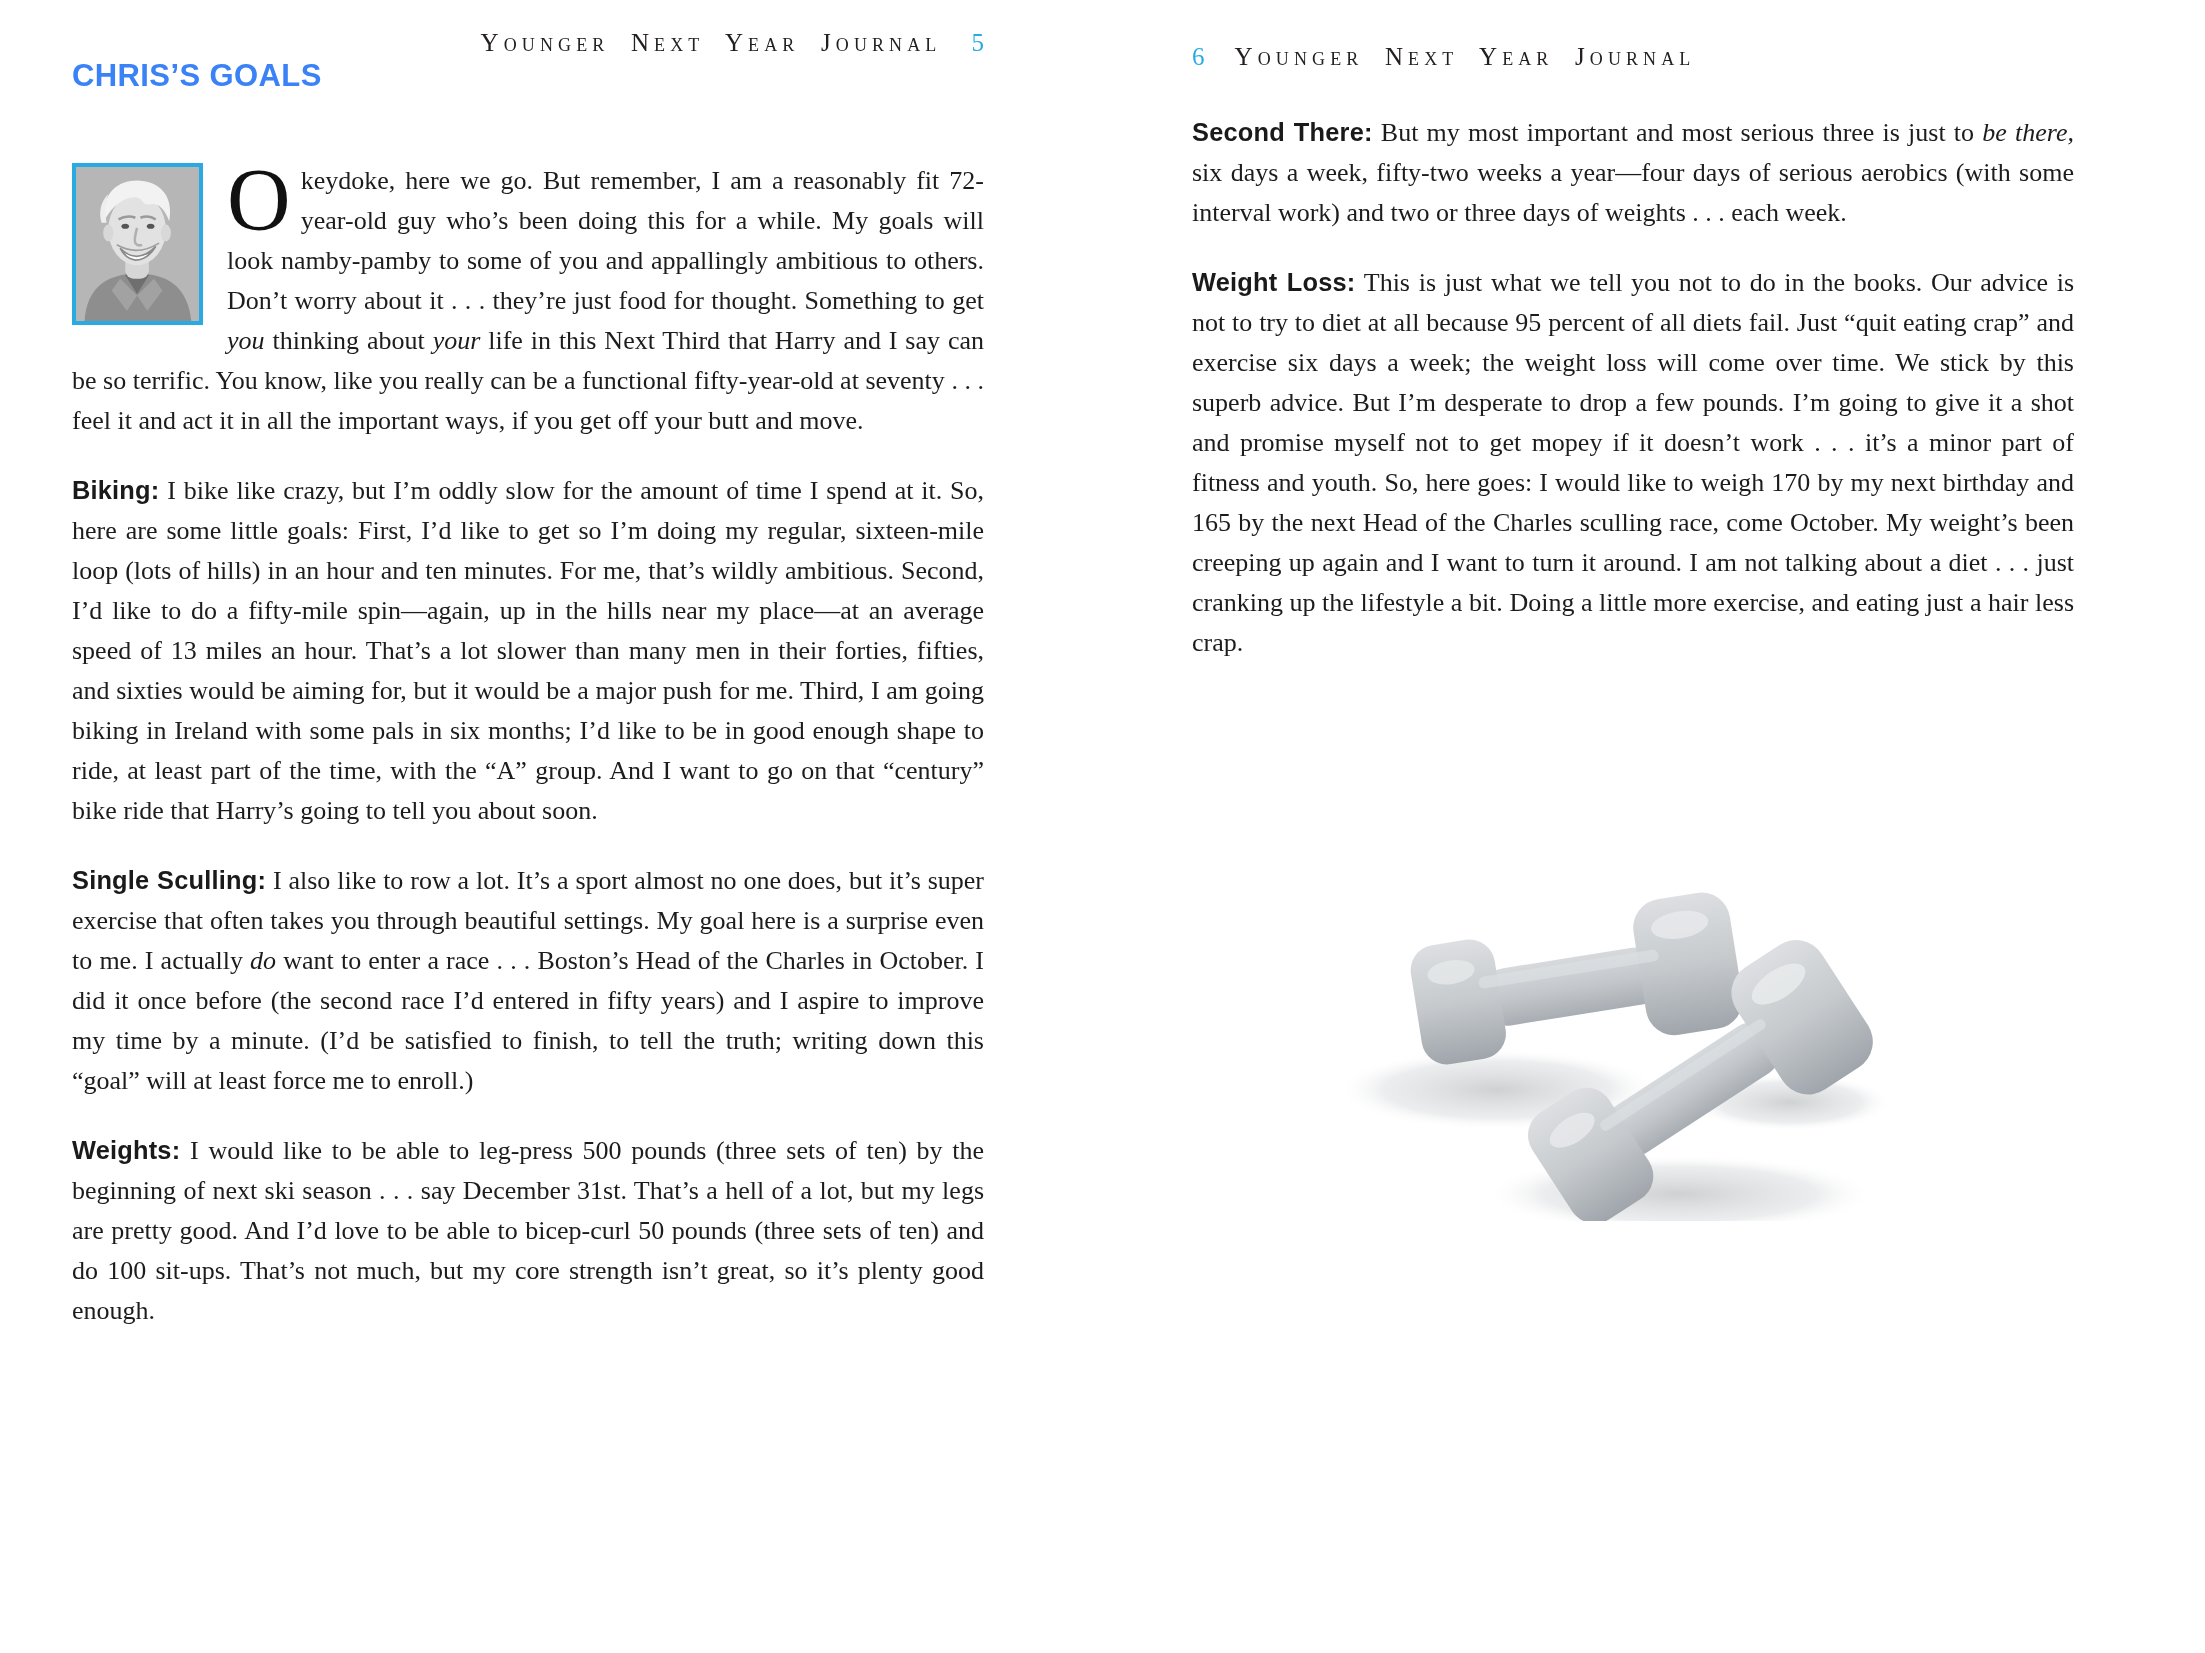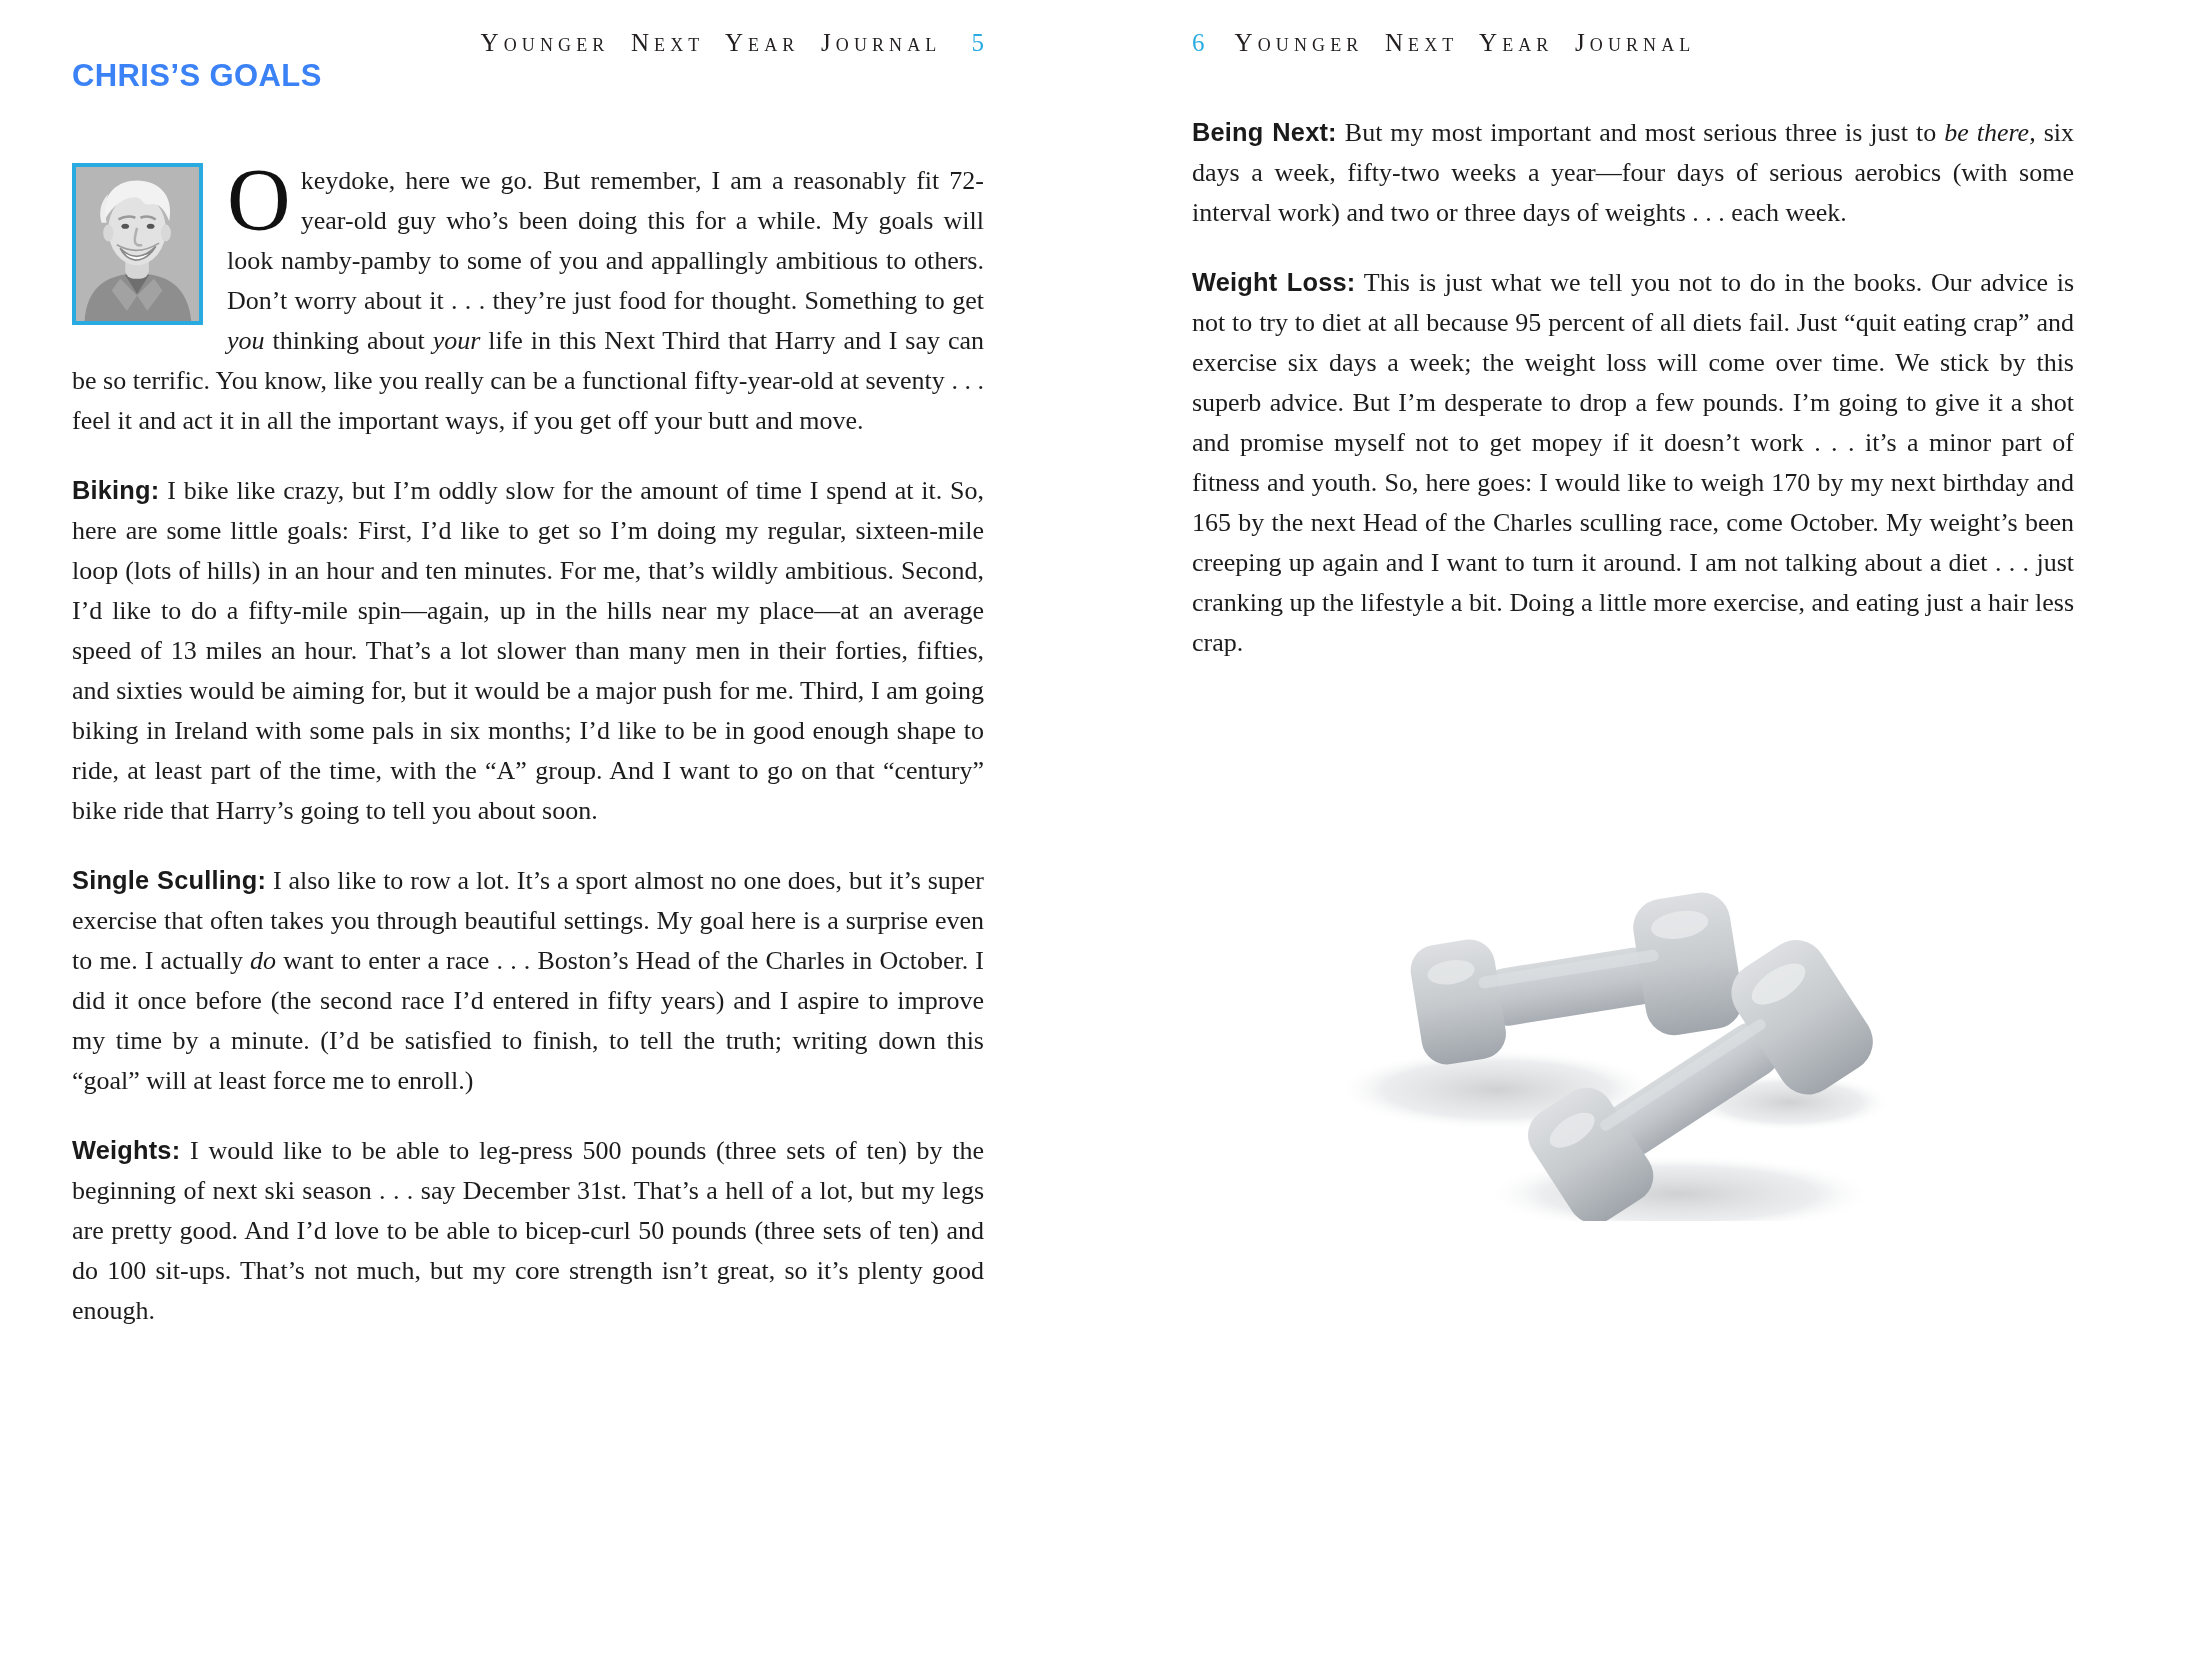--- a/index.html
+++ b/index.html
@@ -13,21 +13,21 @@
   #right-page{left:1192px;width:882px;}
 
   .running-head{
     position:absolute;top:29px;
     font-family:"Liberation Serif", serif;
     font-variant:small-caps;
     font-size:25px;letter-spacing:5.1px;word-spacing:10.2px;
     color:#231f20;white-space:nowrap;
   }
   .rh-left{right:0;text-align:right;}
-  .rh-right{left:0;text-align:left;}
+  .rh-right{left:0;text-align:left;margin-top:14px;}
   .pageno{color:#29abe2;letter-spacing:0;font-variant:normal;}
 
   h1.page-title{
     position:absolute;top:58px;left:0;margin:0;
     font-family:"Liberation Sans", sans-serif;
     font-weight:800;font-size:31px;letter-spacing:0.4px;
     color:#3b82f6;
   }
 
   .content{position:absolute;left:0;right:0;}
@@ -125,21 +125,21 @@
 </div>
 
 <div class="page" id="right-page">
 
   <div class="running-head rh-right">
     <span class="pageno">6</span> <span>Younger Next Year Journal</span>
   </div>
 
   <div class="content" id="right-content">
 
-    <p class="body-par"><b class="runin">Being Next:</b><span> But my most important and most serious three is just to </span><i>be there,</i><span> six days a week, fifty-two weeks a year—four days of serious aerobics (with some interval work) and two or three days of weights . . . each week.</span></p>
+    <p class="body-par"><b class="runin">Second There:</b><span> But my most important and most serious three is just to </span><i>be there,</i><span> six days a week, fifty-two weeks a year—four days of serious aerobics (with some interval work) and two or three days of weights . . . each week.</span></p>
 
     <p class="body-par"><b class="runin">Weight Loss:</b><span> This is just what we tell you not to do in the books. Our advice is not to try to diet at all because 95 percent of all diets fail. Just “quit eating crap” and exercise six days a week; the weight loss will come over time. We stick by this superb advice. But I’m desperate to drop a few pounds. I’m going to give it a shot and promise myself not to get mopey if it doesn’t work . . . it’s a minor part of fitness and youth. So, here goes: I would like to weigh 170 by my next birthday and 165 by the next Head of the Charles sculling race, come October. My weight’s been creeping up again and I want to turn it around. I am not talking about a diet . . . just cranking up the lifestyle a bit. Doing a little more exercise, and eating just a hair less crap.</span></p>
 
   </div>
 
   <div class="dumbbells">
     <svg viewBox="0 0 750 500">
       <defs>
         <linearGradient id="dbody" x1="0" y1="0" x2="0" y2="1">
           <stop offset="0" stop-color="#d7dadd"></stop>

